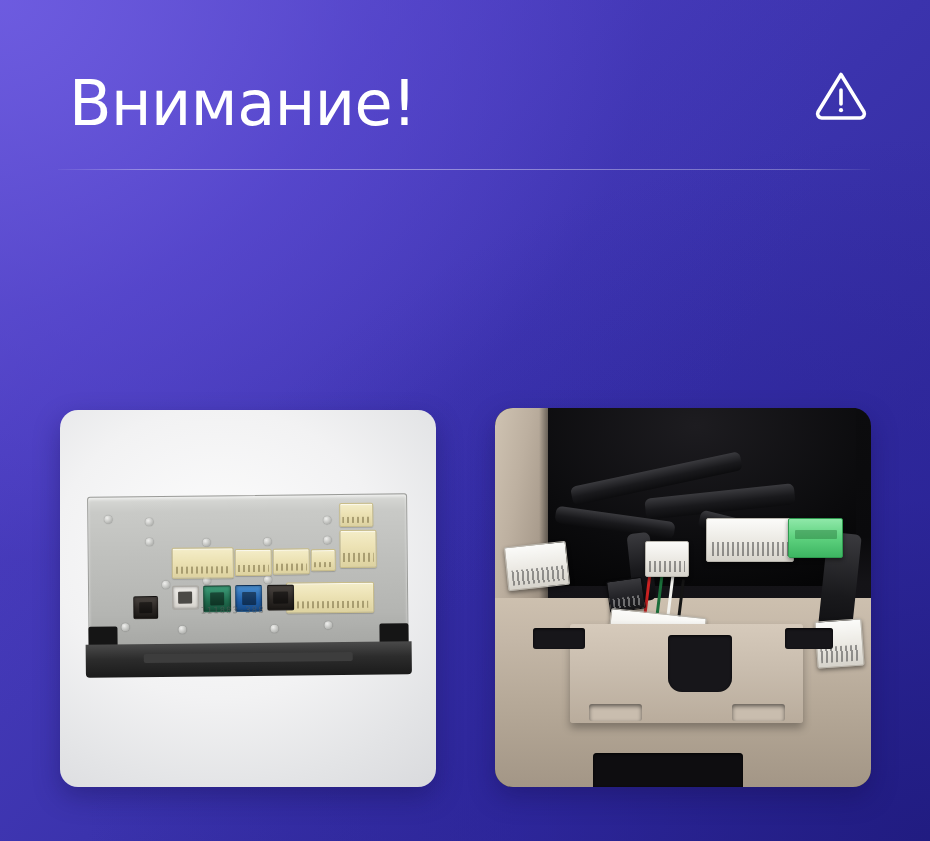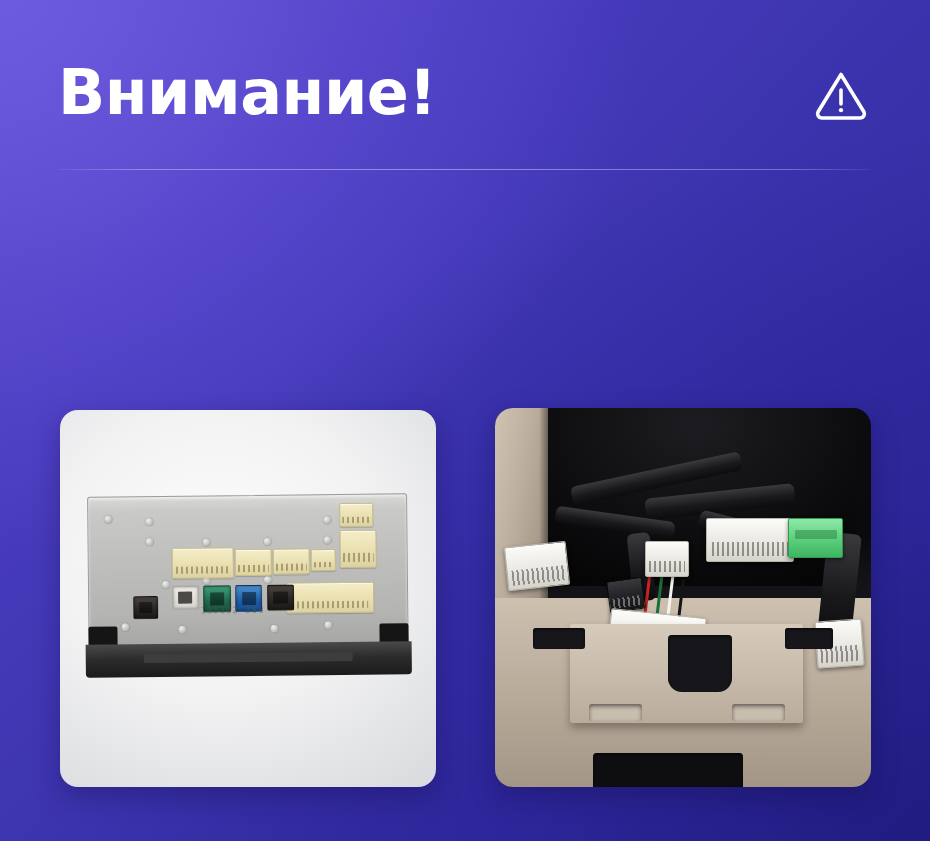--- a/index.html
+++ b/index.html
@@ -30,24 +30,24 @@
     position: absolute;
     left: 58px;
     top: 56px;
     width: 812px;
     height: 82px;
   }
   .title {
     position: absolute;
     left: 0;
     top: 0;
-    margin: 0;
+    margin: 11px;
     font-size: 62px;
     line-height: 74px;
-    font-weight: 700;
+    font-weight: 400;
     color: #ffffff;
     letter-spacing: -0.5px;
     white-space: nowrap;
     font-family: "DejaVu Sans", "Liberation Sans", sans-serif;
   }
   .warn-icon {
     position: absolute;
     right: 0;
     top: 10px;
     width: 58px;
@@ -333,21 +333,21 @@
             <div class="conn conn-cream" style="left:79%; top:5%;  width:10%; height:15%;"></div>
             <div class="conn conn-cream" style="left:79%; top:23%; width:11%; height:24%;"></div>
             <div class="conn conn-cream" style="left:62%; top:58%; width:27%; height:19%;"></div>
 
             <div class="jack jack-grey" style="left:26%; top:59%; width:8%;  height:15%;"></div>
             <div class="jack jack-green" style="left:36%; top:59%; width:8%;  height:17%;"></div>
             <div class="jack jack-blue" style="left:46%; top:59%; width:8%;  height:17%;"></div>
             <div class="jack jack-black" style="left:56%; top:59%; width:8%;  height:16%;"></div>
             <div class="jack jack-black" style="left:14%; top:66%; width:7%;  height:14%;"></div>
 
-            <span class="hu-stamp">185102-388</span>
+            <span class="hu-stamp">111883-388</span>
           </div>
 
           <div class="hu-sideL"></div>
           <div class="hu-sideR"></div>
           <div class="hu-bottom"></div>
         </div>
       </div>
     </div>
 
     <div class="card card-right">

